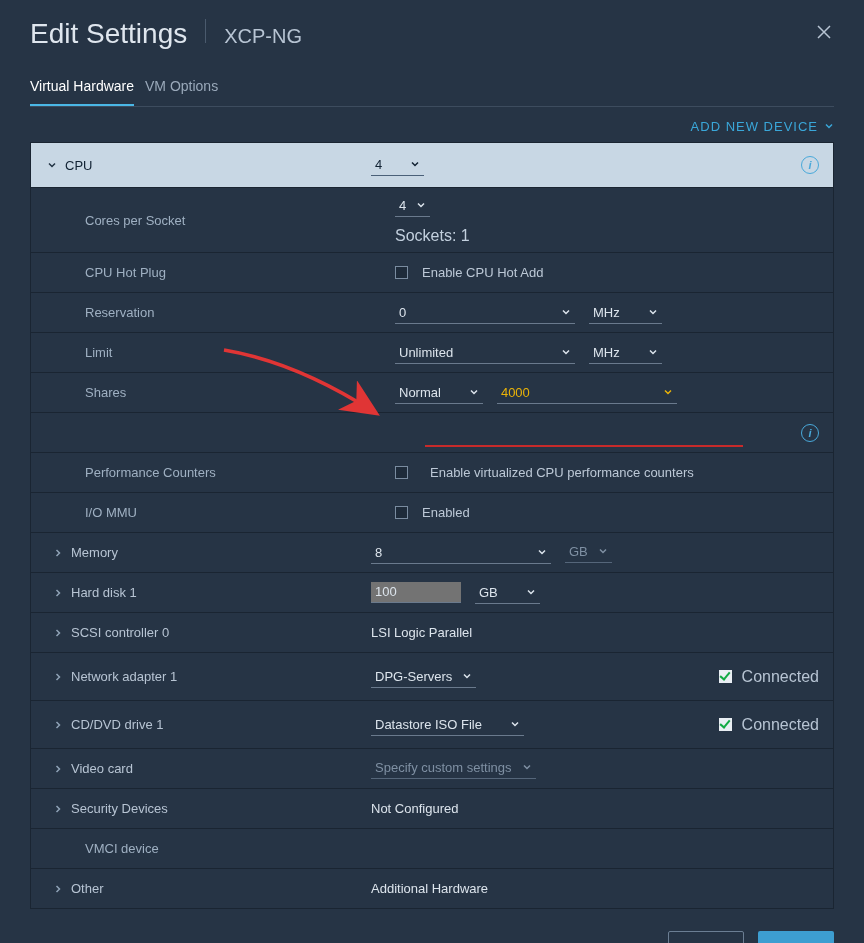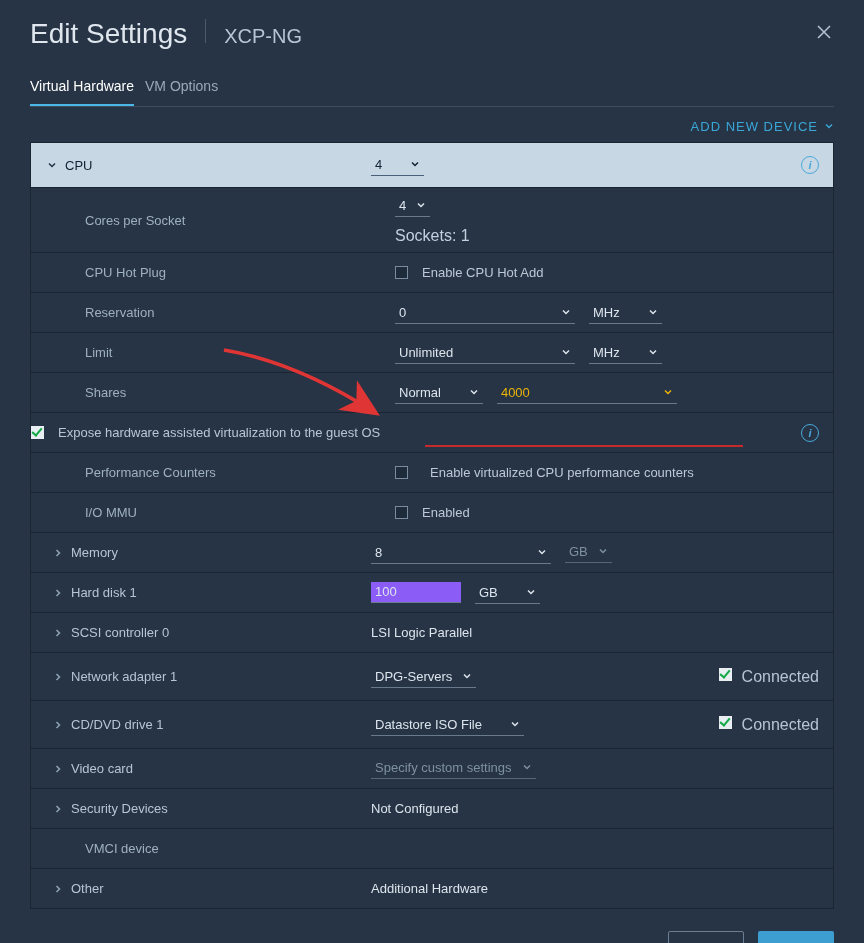--- a/index.html
+++ b/index.html
@@ -30,21 +30,21 @@
   .add-device { color:#3aa7d9; font-size:13px; letter-spacing:1px; cursor:pointer; display:flex; align-items:center; gap:6px; }
 
   .table { border:1px solid #1a2532; }
   .row { display:flex; align-items:center; border-top:1px solid #1a2532; min-height:40px; padding:7px 0; position:relative; }
   .row:first-child { border-top:none; }
   .row.cpu-header { background:#c8d7e4; color:#123; min-height:44px; }
   .row.sub { padding-left:0;gap:24px; }
   .label-cell { width:340px; padding-left:22px; display:flex; align-items:center; gap:8px; font-size:13px; }
   .label-cell.indent { padding-left:54px; color:#9fb0c2; }
   .value-cell { flex:1; display:flex; align-items:center; gap:14px; font-size:13px; padding-right:14px; }
-  .right-cell { display:flex; gap:10px; padding-right:14px; }
+  .right-cell { display:flex; align-items:center; gap:10px; padding-right:14px; }
 
   .chev { display:inline-flex; width:10px; justify-content:center; }
   .chev svg { stroke:#8fa2b6; }
   .row.cpu-header .chev svg { stroke:#234; }
 
   .select-underline {
     display:inline-flex; align-items:center; gap:28px;
     border-bottom:1px solid #6a7a8d; padding:3px 4px 3px 4px; min-width:46px;
     cursor:pointer; color:#dce4ec;
   }
@@ -60,21 +60,21 @@
   .chk { width:13px; height:13px; border:1px solid #7a8ca0; background:#1e2b3a; display:inline-block; position:relative; cursor:pointer; }
   .chk.checked { background:#e9eef3; border-color:#e9eef3; }
   .chk.checked::after { content:""; position:absolute; left:2px; top:-1px; width:4px; height:8px; border:solid #1a4; border-width:0 2px 2px 0; transform:rotate(40deg); }
   .chk-label { margin-left:8px; color:#bcc8d6; }
   .hv-label { color:#b8c6d6; }
   .hv-underline { position:absolute; left:394px; right:90px; bottom:5px; height:2px; background:#c82a2a; }
 
   .info-icon { width:18px; height:18px; border:1.5px solid #49a9da; border-radius:50%; display:inline-flex; align-items:center; justify-content:center; color:#49a9da; font-size:11px; font-weight:600; font-style:italic; cursor:pointer; }
   .row.cpu-header .info-icon { position:absolute; right:14px; }
 
-  .number-input { background:#8b5cf6; border:none; border-bottom:1px solid #6a7a8d; color:#dce4ec; font-size:13px; padding:2px 4px 3px 4px; width:90px; }
+  .number-input { background:#737373; border:none; border-bottom:1px solid #6a7a8d; color:#dce4ec; font-size:13px; padding:2px 4px 3px 4px; width:90px; }
   .muted-select { color:#7f90a3; border-bottom:1px solid #55667a; display:inline-flex; align-items:center; gap:10px; padding:2px 4px 3px 4px; cursor:pointer; }
 
   .footer { display:flex; justify-content:flex-end; gap:14px; margin-top:22px; }
   .btn { min-width:76px; height:34px; display:flex; align-items:center; justify-content:center; font-size:13px; border-radius:2px; cursor:pointer; letter-spacing:1px; }
   .btn-cancel { border:1px solid #6b7e93; color:#bcd; background:transparent; }
   .btn-ok { background:#3d9ed1; color:#fff; }
 
   
   .arrow-annot { position:absolute; left:216px; top:342px; pointer-events:none; }
 </style>
@@ -211,24 +211,20 @@
         <span class="select-underline wide" style="color:#eab308;">
           <span>4000</span>
           <span class="caret-down"><svg width="10" height="10" viewBox="0 0 10 10" fill="none" stroke="#8ea1b4" stroke-width="1.5">
                 <path d="M2 3.5 L5 6.5 L8 3.5"></path>
               </svg></span>
         </span>
       </div>
     </div>
 
     <div class="row sub" style="position:relative;">
-      <div class="value-cell">
-        <span class="chk checked"></span>
-        <span class="chk-label hv-label" style="margin-left:0;">Expose hardware assisted virtualization to the guest OS</span>
-      </div>
       <span class="info-icon" style="position:absolute; right:14px;">i</span>
       <div class="hv-underline"></div>
     </div>
 
     <div class="row sub">
       <div class="label-cell indent">
           <span>Performance Counters</span>
         </div>
       <div class="value-cell">
         <span class="chk"></span>

